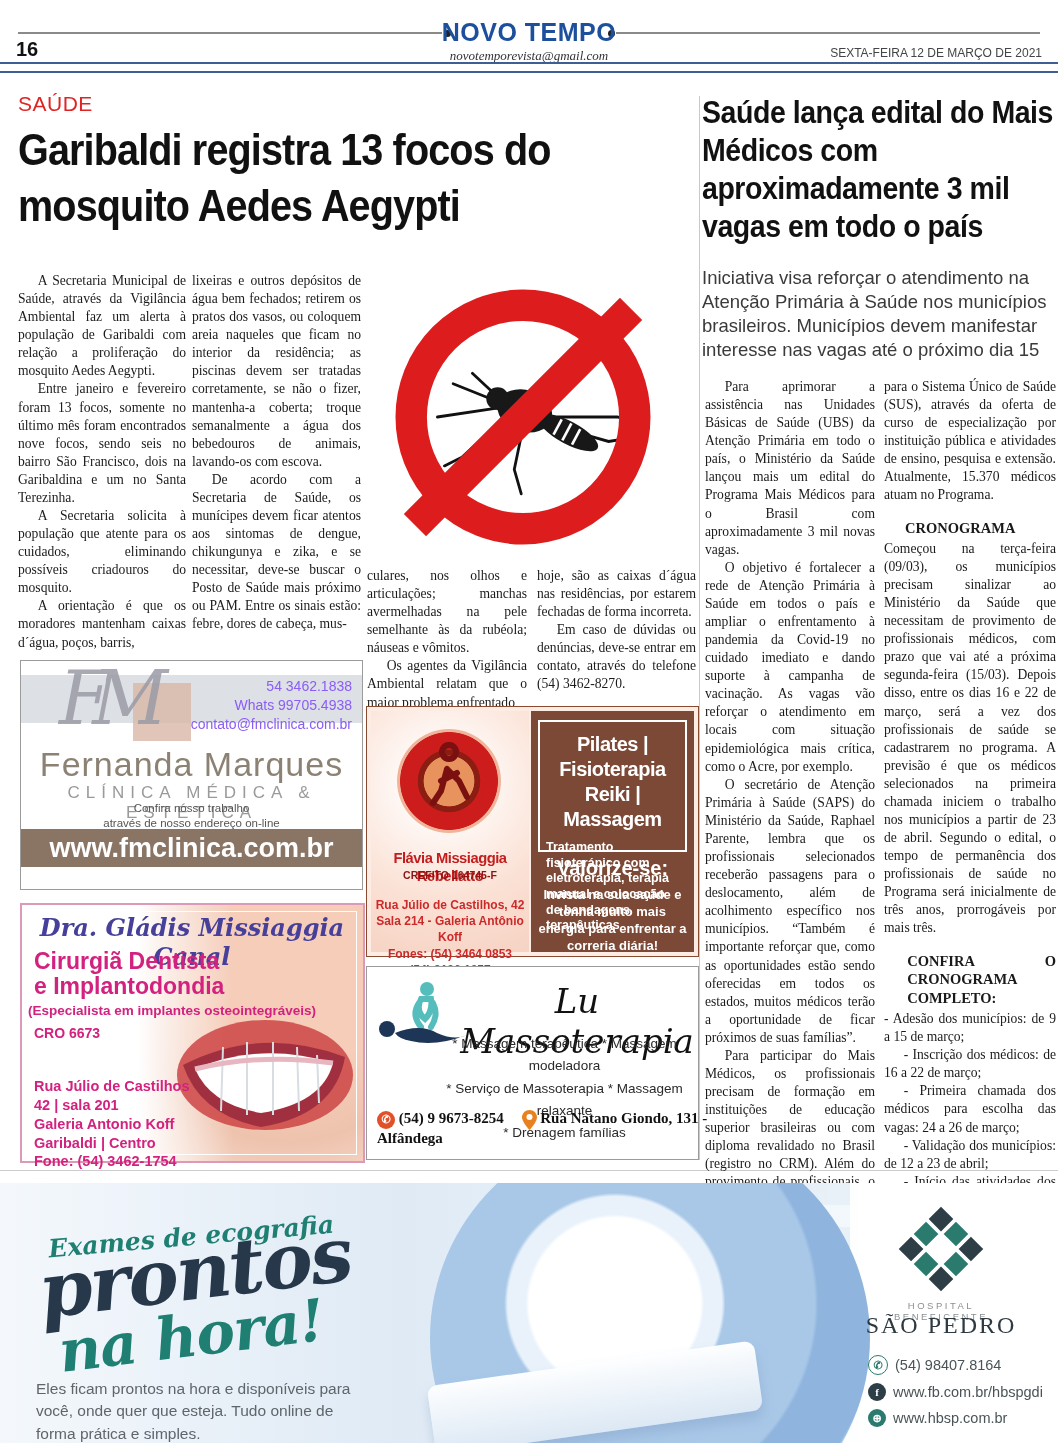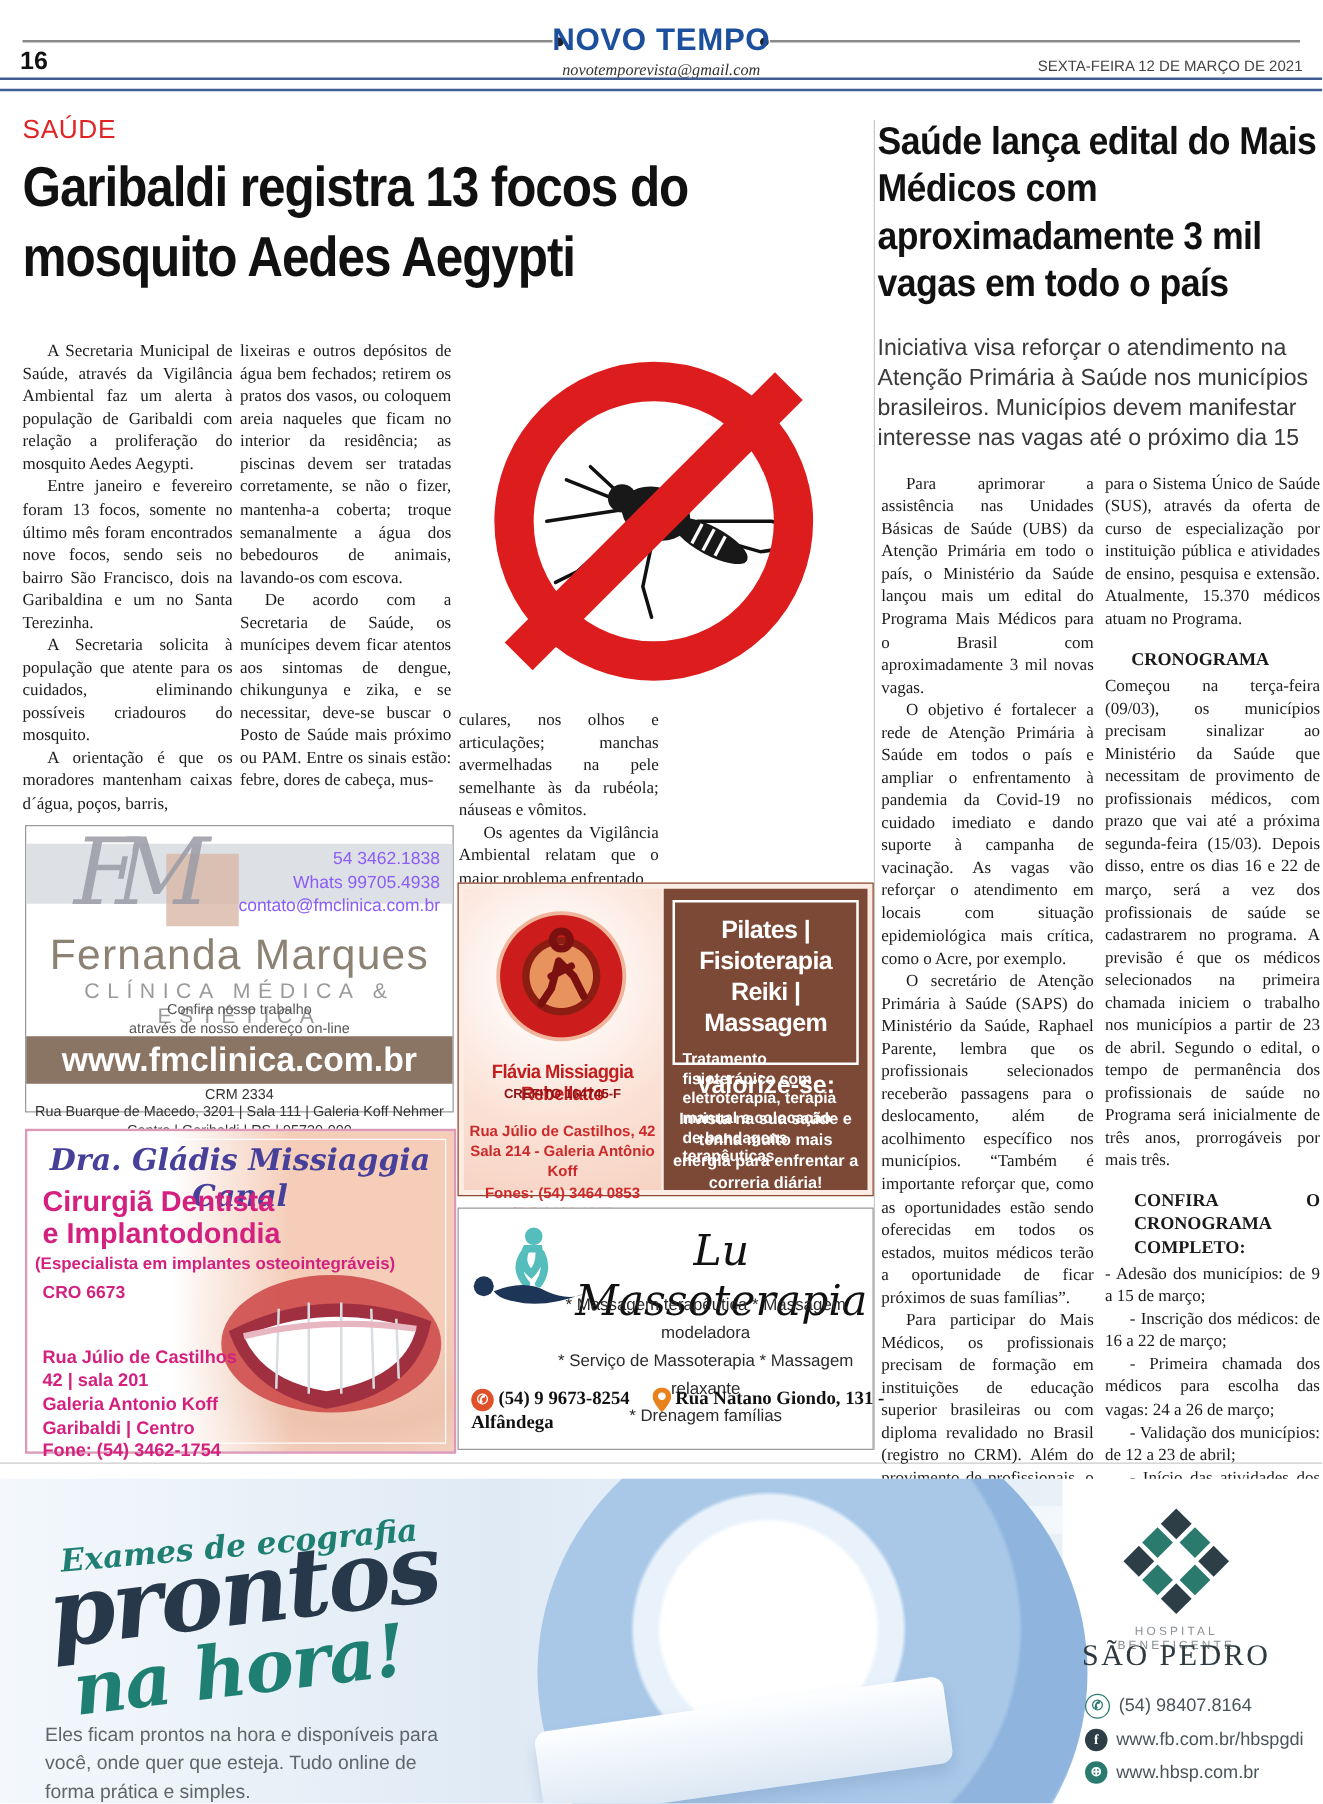--- a/index.html
+++ b/index.html
@@ -165,20 +165,24 @@
       <p>A orientação é que os moradores mantenham caixas d´água, poços, barris,</p>
     </div>
   <div class="bodycol" style="left:192px;top:272px;width:169px;height:386px;" data-first-flush="">
       <p>lixeiras e outros depósitos de água bem fechados; retirem os pratos dos vasos, ou coloquem areia naqueles que ficam no interior da residência; as piscinas devem ser tratadas corretamente, se não o fizer, mantenha-a coberta; troque semanalmente a água dos bebedouros de animais, lavando-os com escova.</p>
       <p>De acordo com a Secretaria de Saúde, os munícipes devem ficar atentos aos sintomas de dengue, chikungunya e zika, e se necessitar, deve-se buscar o Posto de Saúde mais próximo ou PAM. Entre os sinais estão: febre, dores de cabeça, mus-</p>
     </div>
   <div class="bodycol" style="left:367px;top:567px;width:160px;height:140px;" data-first-flush="">
       <p>culares, nos olhos e articulações; manchas avermelhadas na pele semelhante às da rubéola; náuseas e vômitos.</p>
       <p>Os agentes da Vigilância Ambiental relatam que o maior problema enfrentado</p>
     </div>
+  <div class="bodycol" style="left:537px;top:567px;width:159px;height:140px;" data-first-flush="">
+      <p>hoje, são as caixas d´água nas residências, por estarem fechadas de forma incorreta.</p>
+      <p>Em caso de dúvidas ou denúncias, deve-se entrar em contato, através do telefone (54) 3462-8270.</p>
+    </div>
 
   <div class="nosign">
     <svg width="262" height="286" viewBox="0 0 300 300">
       <g stroke="#111" stroke-width="3.2" fill="none" stroke-linecap="round">
         <path d="M120 132 L70 112"></path>
           <path d="M118 140 L52 150"></path>
         <path d="M128 152 L80 196 L60 206"></path>
           <path d="M150 162 L140 210 L148 238"></path>
         <path d="M185 160 L248 178 L286 172"></path>
           <path d="M190 150 L258 150 L292 160"></path>
@@ -237,25 +241,20 @@
       <div>Whats 99705.4938</div>
       <div>contato@fmclinica.com.br</div>
     </div>
     <div class="fm-name">Fernanda Marques</div>
     <div class="fm-sub">CLÍNICA MÉDICA &amp; ESTÉTICA</div>
     <div class="fm-note">
       <div>Confira nosso trabalho</div>
       <div>através de nosso endereço on-line</div>
     </div>
     <div class="fm-www">www.fmclinica.com.br</div>
-    <div class="fm-addr">
-      <div>CRM 2334</div>
-      <div>Rua Buarque de Macedo, 3201 | Sala 111 | Galeria Koff Nehmer</div>
-      <div>Centro | Garibaldi | RS | 95720-000</div>
-    </div>
   </div>
 
   <div class="ad-dent">
     <div class="fade"></div>
     <div class="smile">
       <svg width="190" height="150" viewBox="0 0 190 150">
         <ellipse cx="100" cy="80" rx="88" ry="55" fill="#c44" opacity="0.85"></ellipse>
         <path d="M18 70 Q95 30 180 62 Q170 120 96 132 Q35 120 18 70 Z" fill="#a03040"></path>
         <path d="M30 74 Q95 46 168 68 Q158 108 96 118 Q46 110 30 74 Z" fill="#ffffff"></path>
         <g stroke="#d8dde2" stroke-width="2">

